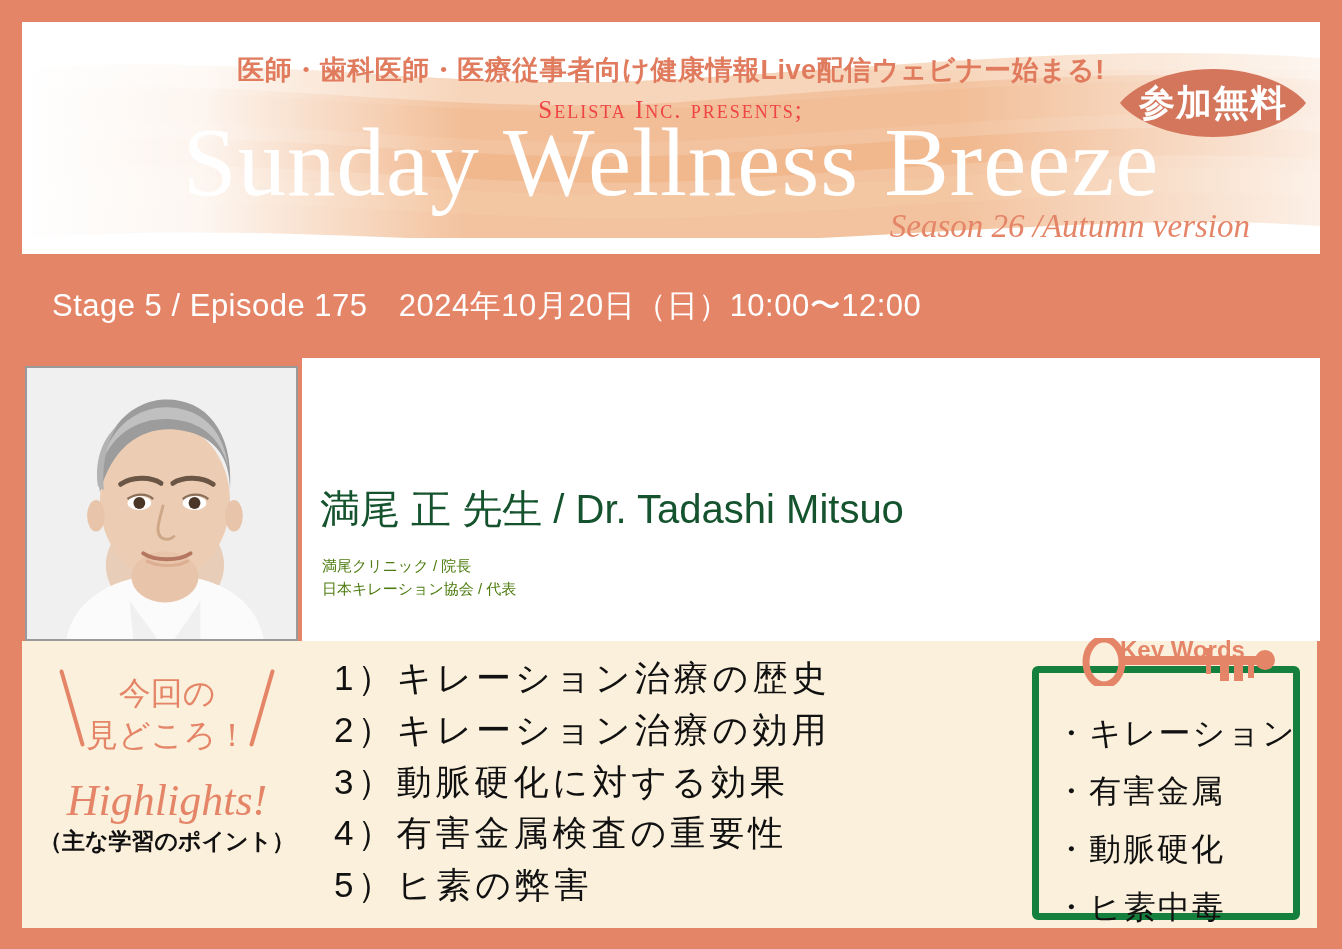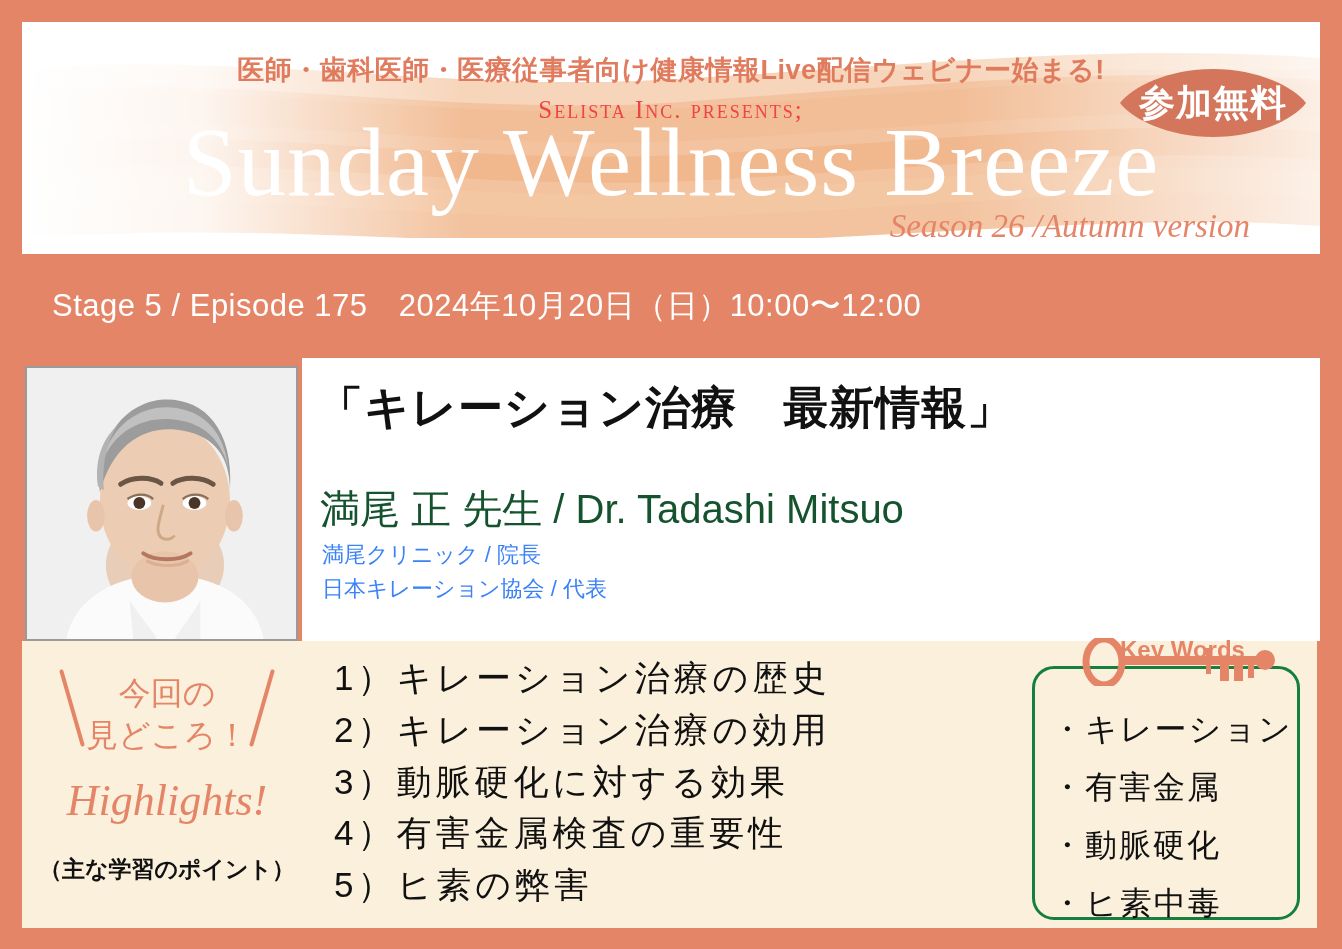--- a/index.html
+++ b/index.html
@@ -65,22 +65,22 @@
   }
   .talk-title{
     position:absolute;left:16px;top:20px;
     font-size:45px;font-weight:700;color:#111;white-space:nowrap;letter-spacing:1px;
   }
   .speaker{
     position:absolute;left:18px;top:124px;
     font-size:40px;font-weight:400;color:#14532d;white-space:nowrap;
   }
   .affil{
-    position:absolute;left:20px;top:180px;
-    font-size:22px;line-height:1.55;color:#3b82f6;
+    position:absolute;left:20px;top:196px;
+    font-size:15px;line-height:1.55;color:#4d7c0f;
   }
 
   
   .portrait{
     position:absolute;left:25px;top:366px;width:273px;height:275px;
     border:2px solid #9a9a9a;box-sizing:border-box;overflow:hidden;
     background:#efefef;
   }
   .portrait svg{display:block;width:100%;height:100%;}
 
@@ -102,39 +102,39 @@
   .hl-jp{
     position:absolute;left:0;right:0;top:22px;
     font-size:32px;line-height:1.32;color:#E58568;font-weight:400;text-align:center;
   }
   .hl-en{
     position:absolute;left:0;right:0;top:125px;
     font-family:"Liberation Serif","DejaVu Serif",serif;
     font-style:italic;font-size:44px;color:#E58568;
   }
   .hl-sub{
-    position:absolute;left:0;right:0;top:204px;
+    position:absolute;left:0;right:0;top:176px;
     font-size:23px;font-weight:700;color:#111;
   }
 
   
   .points{
     position:absolute;left:334px;top:652px;
   }
   .point{
     font-size:35px;line-height:1.48;color:#111;letter-spacing:4px;white-space:nowrap;
   }
 
   
   .keywords{
     position:absolute;left:1032px;top:648px;width:268px;height:272px;
   }
   .kw-box{
     position:absolute;left:0;top:18px;width:268px;height:254px;
-    border:3px solid #15803d;border-radius:22px;box-sizing:border-box;
+    border:7px solid #15803d;border-radius:6px;box-sizing:border-box;
     background:#FBF0DC;
   }
   .kw-key{position:absolute;left:48px;top:-10px;width:200px;height:48px;z-index:4;}
   .kw-label{
     position:absolute;left:88px;top:-12px;z-index:5;
     font-size:24px;font-weight:700;color:#E58568;white-space:nowrap;
   }
   .kw-list{position:absolute;left:16px;top:44px;right:10px;z-index:3;}
   .kw-item{
     font-size:32px;line-height:1.0;color:#111;white-space:nowrap;
@@ -185,21 +185,20 @@
   </div>
 
   <div class="stage-bar">
     <div class="stage-text">
       <span class="ep">Stage 5 / Episode 175</span>
       <span>2024年10月20日（日）10:00〜12:00</span>
     </div>
   </div>
 
   <div class="white-panel">
-    <div class="talk-title">「キレーション治療　最新情報」</div>
     <div class="speaker">満尾 正 先生 / Dr. Tadashi Mitsuo</div>
     <div class="affil">
       <div>満尾クリニック / 院長</div>
       <div>日本キレーション協会 / 代表</div>
     </div>
   </div>
 
   <div class="portrait">
     <svg viewBox="0 0 273 275" preserveAspectRatio="xMidYMid slice">
       <rect width="273" height="275" fill="#f0f0f0"></rect>

